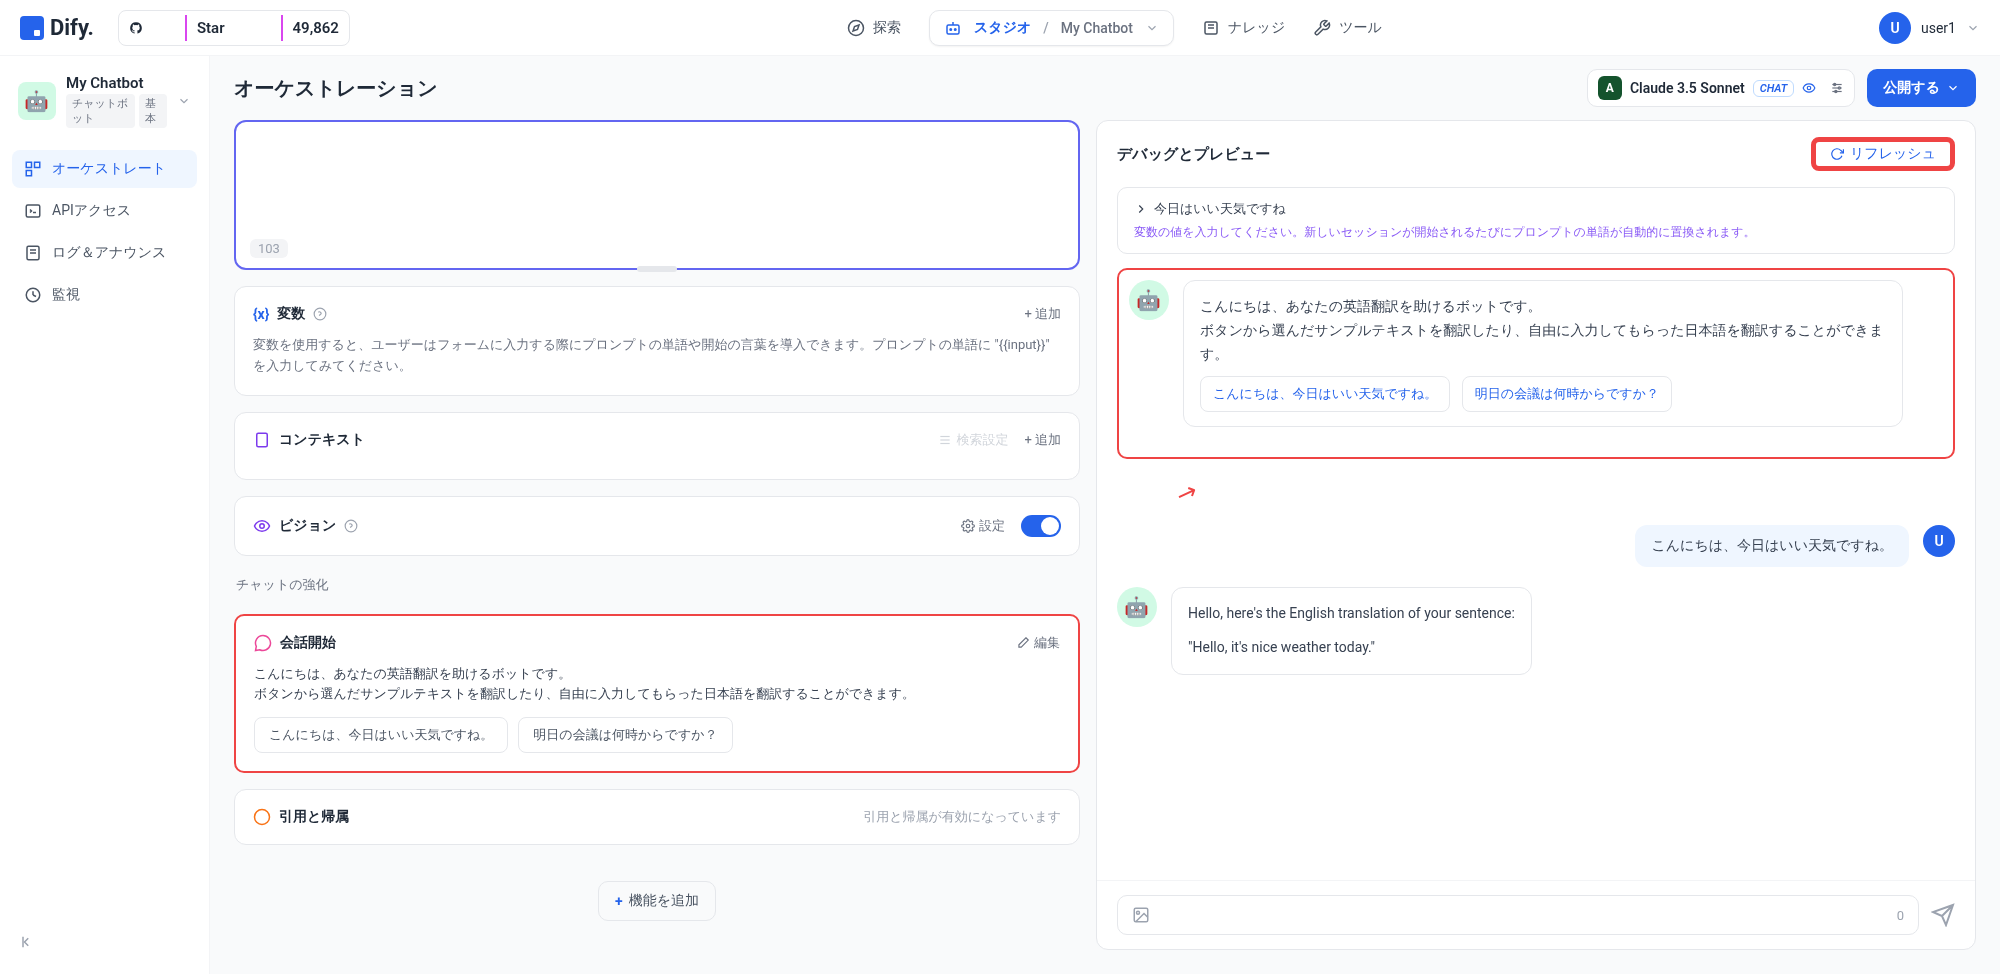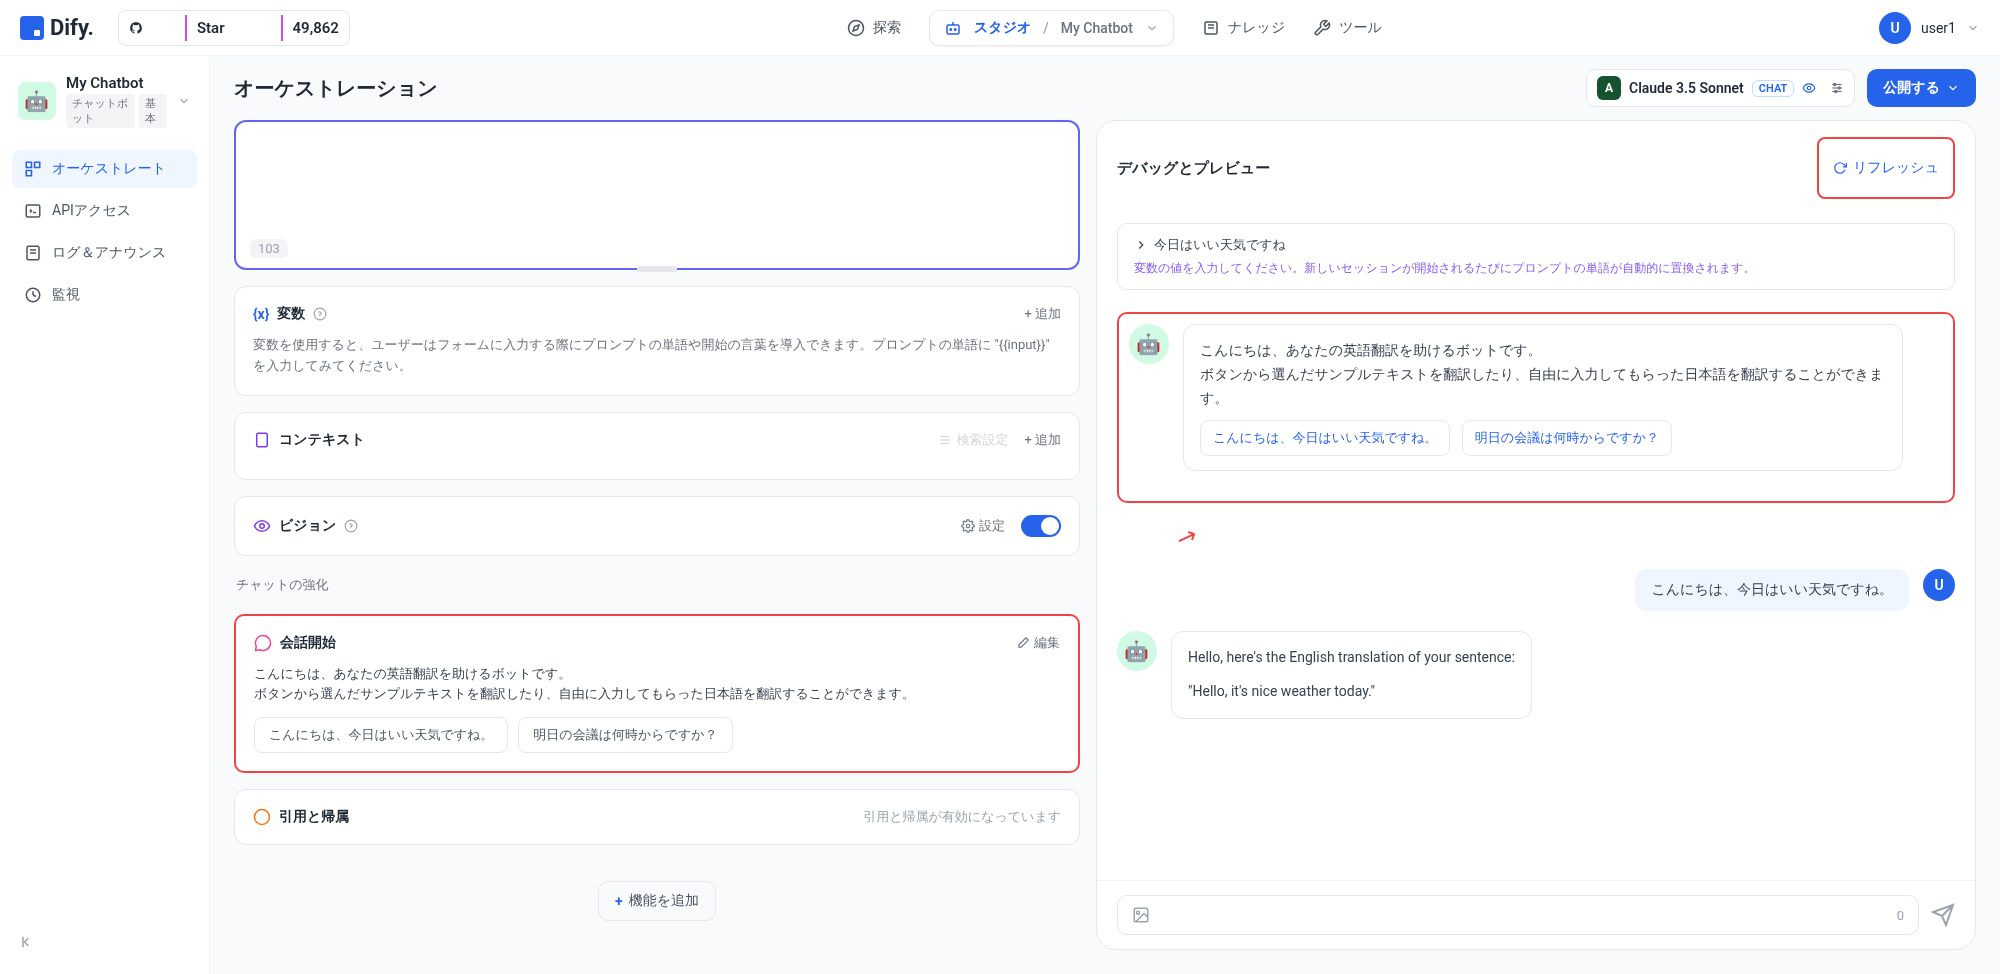--- a/index.html
+++ b/index.html
@@ -36,21 +36,21 @@
     .sidebar-item { display: flex; align-items: center; gap: 10px; padding: 10px 12px; border-radius: 8px; color: #4b5563; font-size: 14px; cursor: pointer; text-align: right; }
     .sidebar-item.active { background: #eff6ff; color: #2563eb; }
     .sidebar-footer { margin-top: auto; padding: 8px; color: #9ca3af; }
 
     .content { flex: 1; display: flex; flex-direction: column; overflow: hidden; }
     .content-header { height: 64px; display: flex; align-items: center; justify-content: space-between; padding: 0 24px; }
     .page-title { font-size: 20px; font-weight: 600; }
     .header-actions { display: flex; align-items: center; gap: 12px; }
     .model-pill { display: flex; align-items: center; gap: 8px; border: 1px solid #e5e7eb; border-radius: 10px; padding: 6px 10px; background: #fff; }
     .model-icon { width: 24px; height: 24px; border-radius: 6px; background: #14532d; display: flex; align-items: center; justify-content: center; color: #fff; font-size: 12px; font-weight: 700; }
-    .chat-badge { font-size: 11px; color: #2563eb; border: 1px solid #bfdbfe; padding: 1px 6px; border-radius: 6px; font-weight: 600; }
+    .chat-badge { font-size: 11px; color: #2563eb; border: 1px solid #bfdbfe; padding: 1px 6px; border-radius: 6px; font-weight: 600; font-style: italic; }
     .publish-btn { background: #2563eb; color: #fff; border: none; border-radius: 10px; padding: 10px 16px; font-weight: 600; font-size: 14px; cursor: pointer; display: flex; align-items: center; gap: 6px; }
 
     .content-body { flex: 1; display: flex; gap: 16px; padding: 0 24px 24px; overflow: hidden; }
 
     
     .orch-col { flex: 1; overflow-y: auto; display: flex; flex-direction: column; gap: 16px; }
     .prompt-box { border: 2px solid #6366f1; border-radius: 12px; height: 150px; position: relative; background: #fff; }
     .prompt-counter { position: absolute; bottom: 10px; left: 14px; color: #9ca3af; font-size: 13px; background: #f3f4f6; padding: 2px 8px; border-radius: 6px; }
     .prompt-resize { position: absolute; bottom: -4px; left: 50%; transform: translateX(-50%); width: 40px; height: 6px; background: #e5e7eb; border-radius: 3px; }
 
@@ -66,24 +66,24 @@
 
     .toggle { width: 40px; height: 22px; background: #2563eb; border-radius: 11px; position: relative; cursor: pointer; }
     .toggle::after { content: ''; position: absolute; right: 2px; top: 2px; width: 18px; height: 18px; background: #fff; border-radius: 50%; }
 
     .chip-row { display: flex; gap: 10px; margin-top: 12px; }
     .chip { border: 1px solid #e5e7eb; border-radius: 8px; padding: 8px 14px; font-size: 13px; color: #4b5563; cursor: pointer; }
 
     .add-feature-btn { margin: 20px auto 0; display: flex; align-items: center; gap: 6px; border: 1px solid #e5e7eb; border-radius: 10px; padding: 10px 16px; font-size: 14px; color: #4b5563; cursor: pointer; width: fit-content; }
 
     
-    .preview-col { width: 880px; background: #fff; border: 1px solid #e5e7eb; border-radius: 20px; display: flex; flex-direction: column; gap: 8px; }
+    .preview-col { width: 880px; background: #fff; border: 1px solid #e5e7eb; border-radius: 12px; display: flex; flex-direction: column; }
     .preview-header { display: flex; align-items: center; justify-content: space-between; padding: 16px 20px; }
     .preview-title { font-weight: 600; font-size: 15px; color: #1f2937; }
-    .refresh-btn { display: flex; align-items: center; gap: 6px; border: 2px solid #ef4444; border-radius: 8px; padding: 20px 14px; color: #2563eb; font-size: 14px; font-weight: 500; cursor: pointer; }
+    .refresh-btn { display: flex; align-items: center; gap: 6px; border: 5px solid #ef4444; border-radius: 8px; padding: 3px 14px; color: #2563eb; font-size: 14px; font-weight: 500; cursor: pointer; }
 
     .input-var-card { margin: 0 20px 14px; border: 1px solid #e5e7eb; border-radius: 10px; padding: 12px 16px; }
     .input-var-title { display: flex; align-items: center; gap: 6px; font-size: 13px; color: #374151; font-weight: 500; }
     .input-var-desc { font-size: 12px; color: #8b5cf6; margin-top: 6px; }
 
     .chat-area { flex: 1; padding: 0 20px; overflow-y: auto; }
     .bot-row { display: flex; gap: 14px; margin-bottom: 20px; }
     .bot-avatar { width: 40px; height: 40px; border-radius: 50%; background: #d1fae5; display: flex; align-items: center; justify-content: center; font-size: 20px; flex-shrink: 0; }
     .bot-bubble { background: #fff; border: 1px solid #e5e7eb; border-radius: 12px; padding: 14px 16px; font-size: 14px; line-height: 1.7; max-width: 720px; color: #374151; }
     .bot-msg-highlight { border: 2px solid #ef4444; border-radius: 10px; padding: 10px; margin-bottom: 20px; }

